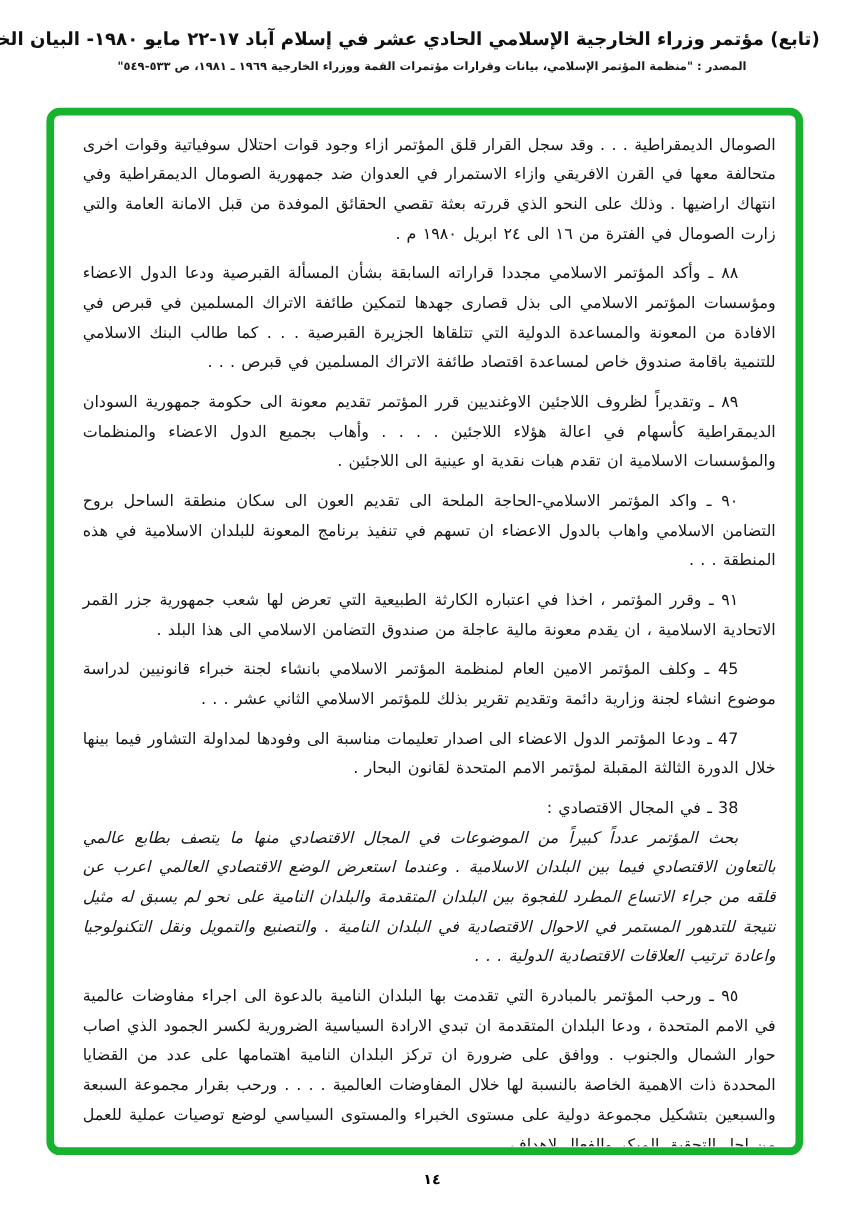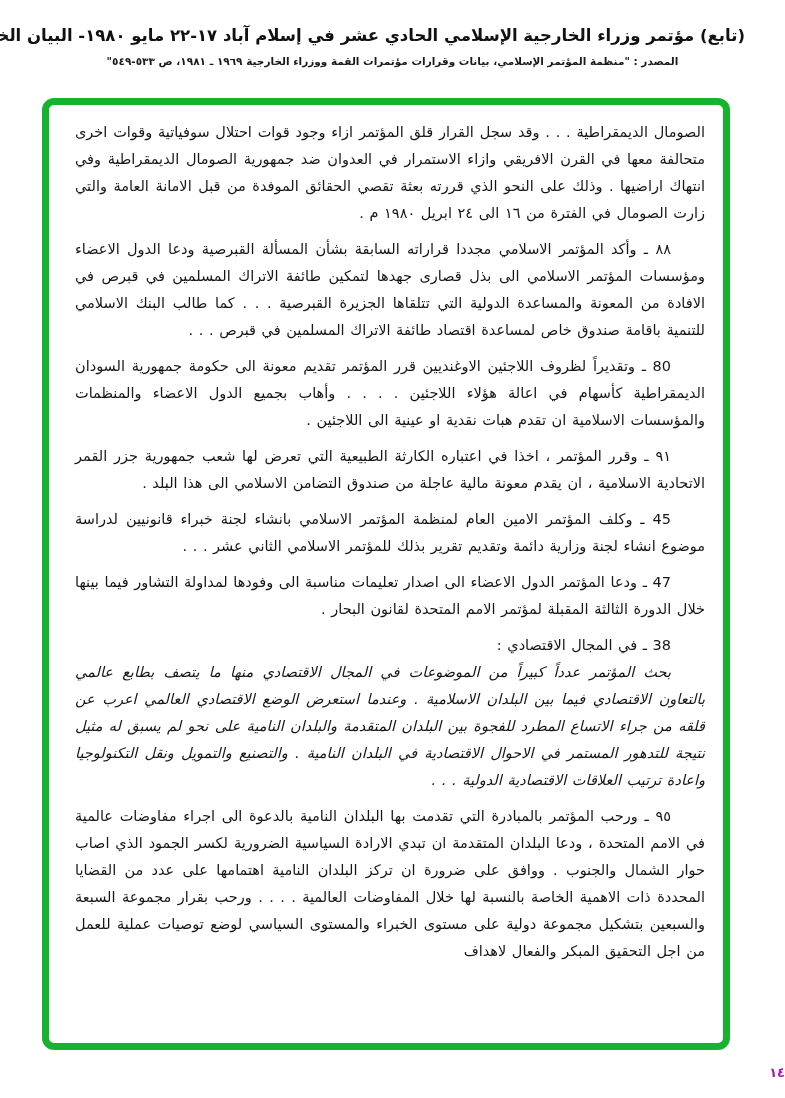--- a/index.html
+++ b/index.html
@@ -69,42 +69,44 @@
     word-spacing: 1px;
   }
   .doc-body p.para:first-child { margin-top: 0; }
   .doc-body p.para.indent { text-indent: 34px; }
   .doc-body p.para.tight { margin-top: 0; font-style: italic; }
   .page-footer {
     position: absolute;
     bottom: 18px;
     left: 0;
     right: 0;
+    text-align: center;
     font-size: 13px;
     font-weight: bold;
-    color: #a21caf;
+    color: #000000;
   }
 </style>
 </head>
 <body>
 
 <div class="page">
 
   <div class="doc-header">
     <div class="doc-title">(تابع)  مؤتمر وزراء الخارجية الإسلامي الحادي عشر في إسلام آباد ١٧-٢٢ مايو ١٩٨٠- البيان الختامي</div>
     <div class="doc-source">المصدر : "منظمة المؤتمر الإسلامي، بيانات وقرارات مؤتمرات القمة ووزراء الخارجية ١٩٦٩ ـ ١٩٨١، ص ٥٣٣-٥٤٩"</div>
   </div>
 
   <div class="highlight-box"></div>
 
   <div class="doc-body" id="doc-body">
 
   <p class="para">الصومال الديمقراطية . . .  وقد سجل القرار قلق المؤتمر ازاء وجود قوات احتلال سوفياتية وقوات اخرى متحالفة معها في القرن الافريقي وازاء الاستمرار في العدوان ضد جمهورية الصومال الديمقراطية وفي انتهاك اراضيها . وذلك على النحو الذي قررته بعثة تقصي الحقائق الموفدة من قبل الامانة العامة والتي زارت الصومال في الفترة من ١٦ الى ٢٤ ابريل ١٩٨٠ م .</p>
       <p class="para indent">٨٨ ـ وأكد المؤتمر الاسلامي مجددا قراراته السابقة بشأن المسألة القبرصية ودعا الدول الاعضاء ومؤسسات المؤتمر الاسلامي الى بذل قصارى جهدها لتمكين طائفة الاتراك المسلمين في قبرص في الافادة من المعونة والمساعدة الدولية التي تتلقاها الجزيرة القبرصية . . . كما طالب البنك الاسلامي للتنمية باقامة صندوق خاص لمساعدة اقتصاد طائفة الاتراك المسلمين في قبرص . . .</p>
-      <p class="para indent">80 ـ وتقديراً لظروف اللاجئين الاوغنديين قرر المؤتمر تقديم معونة الى حكومة جمهورية السودان الديمقراطية كأسهام في اعالة هؤلاء اللاجئين . . . . وأهاب بجميع الدول الاعضاء والمنظمات والمؤسسات الاسلامية ان تقدم هبات نقدية او عينية الى اللاجئين .</p>
+      <p class="para indent">٨٩ ـ وتقديراً لظروف اللاجئين الاوغنديين قرر المؤتمر تقديم معونة الى حكومة جمهورية السودان الديمقراطية كأسهام في اعالة هؤلاء اللاجئين . . . . وأهاب بجميع الدول الاعضاء والمنظمات والمؤسسات الاسلامية ان تقدم هبات نقدية او عينية الى اللاجئين .</p>
+      <p class="para indent">٩٠ ـ واكد المؤتمر الاسلامي-الحاجة الملحة الى تقديم العون الى سكان منطقة الساحل بروح التضامن الاسلامي واهاب بالدول الاعضاء ان تسهم في تنفيذ برنامج المعونة للبلدان الاسلامية في هذه المنطقة . . .</p>
       <p class="para indent">٩١ ـ وقرر المؤتمر ، اخذا في اعتباره الكارثة الطبيعية التي تعرض لها شعب جمهورية جزر القمر الاتحادية الاسلامية ، ان يقدم معونة مالية عاجلة من صندوق التضامن الاسلامي الى هذا البلد .</p>
       <p class="para indent">45 ـ وكلف المؤتمر الامين العام لمنظمة المؤتمر الاسلامي بانشاء لجنة خبراء قانونيين لدراسة موضوع انشاء لجنة وزارية دائمة وتقديم تقرير بذلك للمؤتمر الاسلامي الثاني عشر . . .</p>
       <p class="para indent">47 ـ ودعا المؤتمر الدول الاعضاء الى اصدار تعليمات مناسبة الى وفودها لمداولة التشاور فيما بينها خلال الدورة الثالثة المقبلة لمؤتمر الامم المتحدة لقانون البحار .</p>
       <p class="para indent">38 ـ في المجال الاقتصادي :</p>
       <p class="para indent tight">بحث المؤتمر عدداً كبيراً من الموضوعات في المجال الاقتصادي منها ما يتصف بطابع عالمي بالتعاون الاقتصادي فيما بين البلدان الاسلامية . وعندما استعرض الوضع الاقتصادي العالمي اعرب عن قلقه من جراء الاتساع المطرد للفجوة بين البلدان المتقدمة والبلدان النامية على نحو لم يسبق له مثيل نتيجة للتدهور المستمر في الاحوال الاقتصادية في البلدان النامية . والتصنيع والتمويل ونقل التكنولوجيا واعادة ترتيب العلاقات الاقتصادية الدولية . . .</p>
       <p class="para indent">٩٥ ـ ورحب المؤتمر بالمبادرة التي تقدمت بها البلدان النامية بالدعوة الى اجراء مفاوضات عالمية في الامم المتحدة ، ودعا البلدان المتقدمة ان تبدي الارادة السياسية الضرورية لكسر الجمود الذي اصاب حوار الشمال والجنوب . ووافق على ضرورة ان تركز البلدان النامية اهتمامها على عدد من القضايا المحددة ذات الاهمية الخاصة بالنسبة لها خلال المفاوضات العالمية . . . . ورحب بقرار مجموعة السبعة والسبعين بتشكيل مجموعة دولية على مستوى الخبراء والمستوى السياسي لوضع توصيات عملية للعمل من اجل التحقيق المبكر والفعال لاهداف</p>
     </div>
 
   <div class="page-footer">١٤</div>
 

